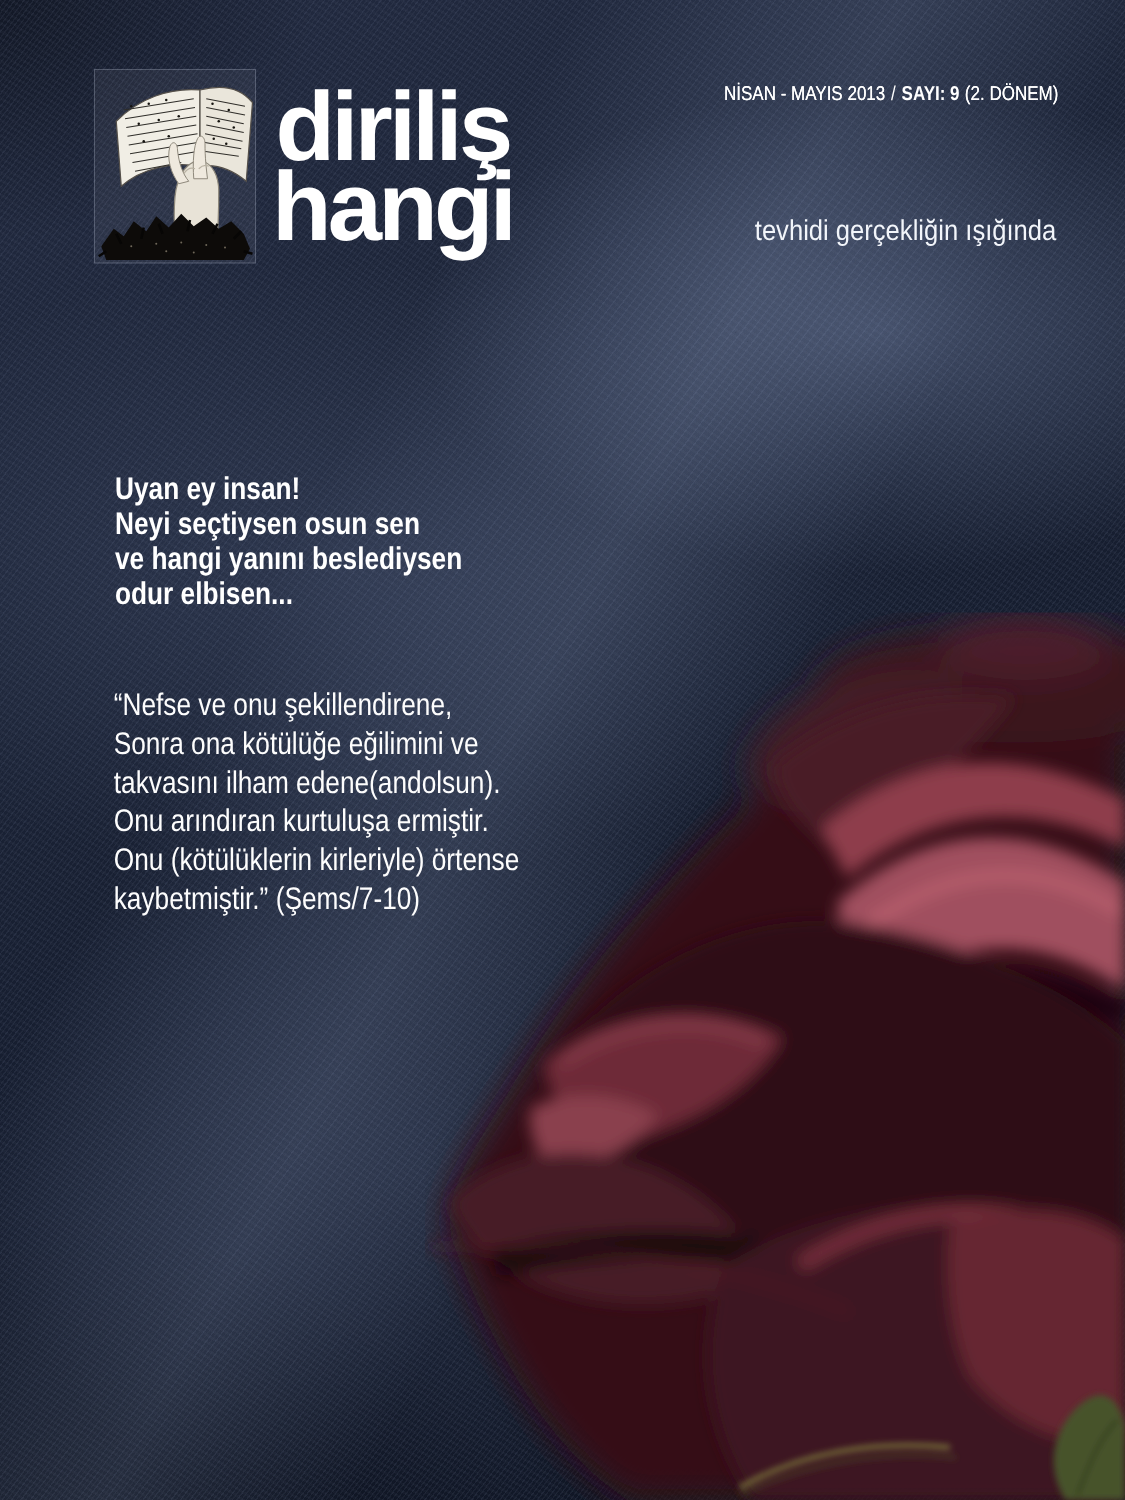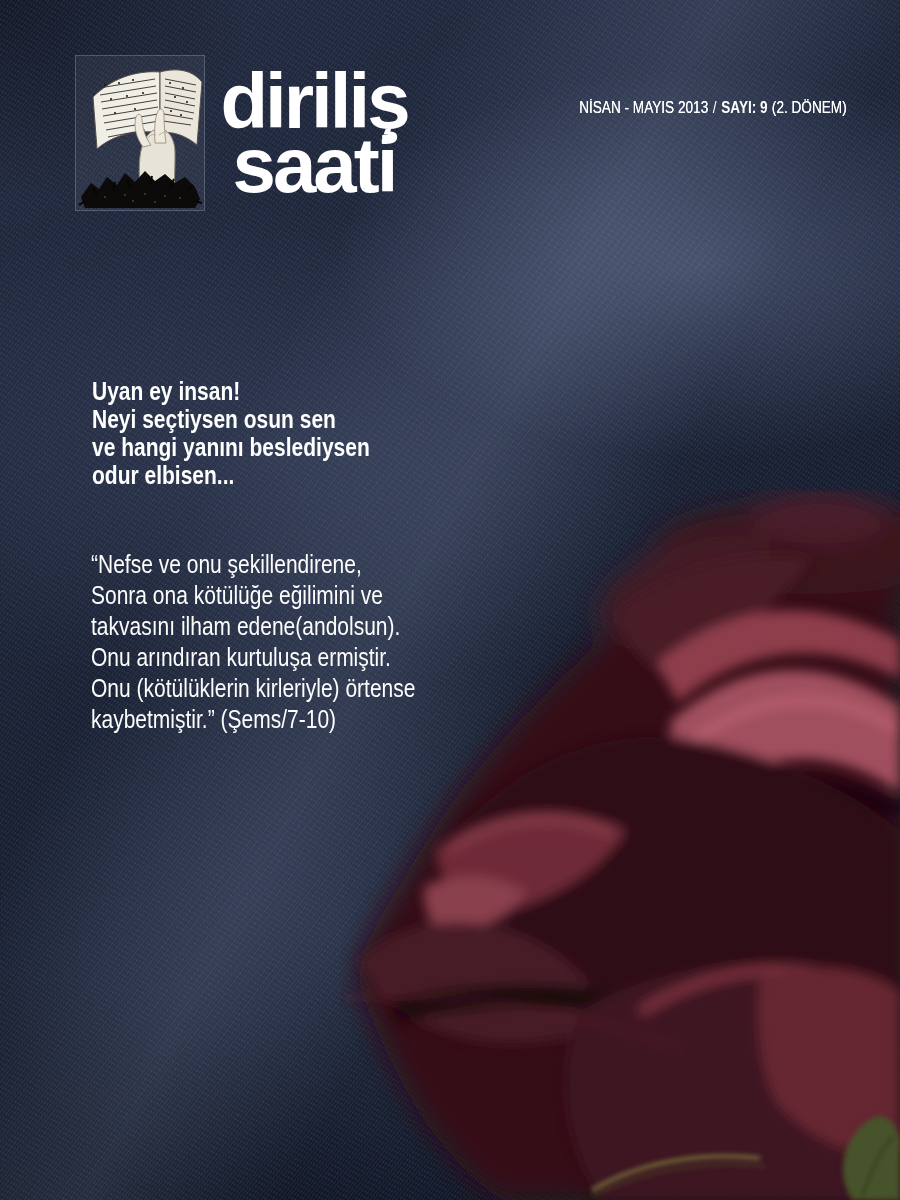--- a/index.html
+++ b/index.html
@@ -25,21 +25,21 @@
   .rose { position:absolute; left:340px; top:490px; z-index:2; }
 
   .logo { position:absolute; left:75px; top:55px; width:130px; height:156px; z-index:3; }
 
   .title {
     position:absolute; left:203px; top:69px; width:222px; z-index:3;
     text-align:center; font-size:78px; font-weight:700; line-height:64px;
     letter-spacing:-3px; color:#fff;
   }
 
-  .issue-info { position:absolute; top:66px; right:53px; z-index:3; text-align:center; color:#fff;margin-top:32px; }
+  .issue-info { position:absolute; top:66px; right:53px; z-index:3; text-align:center; color:#fff; }
   .issue-line1 { font-size:16px; line-height:20px; white-space:nowrap; }
   .issue-line1 .sc, .issue-line2 .sc { display:inline-block; transform-origin:100% 50%; white-space:nowrap; }
   .issue-line1 .sc { transform:scaleX(0.85); }
   .issue-date, .issue-period { font-weight:400; text-shadow:0 0 0.5px #fff; }
   .issue-slash { font-weight:400; padding:0 1px; }
   .issue-number { font-weight:700; }
   .issue-period { margin-left:5px; }
   .issue-line2 { font-size:16px; line-height:20px; font-weight:700; white-space:nowrap; }
   .issue-line2 .sc { transform:scaleX(0.75); }
 
@@ -170,27 +170,28 @@
         <circle cx="90" cy="141" r="0.8"></circle>
           <circle cx="105" cy="143" r="0.8"></circle>
           <circle cx="58" cy="146" r="0.8"></circle>
           <circle cx="80" cy="147" r="0.8"></circle>
       </g>
     </svg>
   </div>
 
   <div class="title">
     <div>diriliş</div>
-    <div>saati</div>
+    <div>hangi</div>
   </div>
 
   <div class="issue-info">
     <div class="issue-line1"><span class="sc"><span class="issue-date">NİSAN - MAYIS 2013</span> <span class="issue-slash">/</span> <span class="issue-number">SAYI: 9</span><span class="issue-period">(2. DÖNEM)</span></span></div>
   </div>
 
+  <div class="tagline"><span class="sc">tevhidi gerçekliğin ışığında</span></div>
 
   <div class="headline">
     <div>Uyan ey insan!</div>
     <div>Neyi seçtiysen osun sen</div>
     <div>ve hangi yanını beslediysen</div>
     <div>odur elbisen...</div>
   </div>
 
   <div class="quote">
     <div>“Nefse ve onu şekillendirene,</div>

